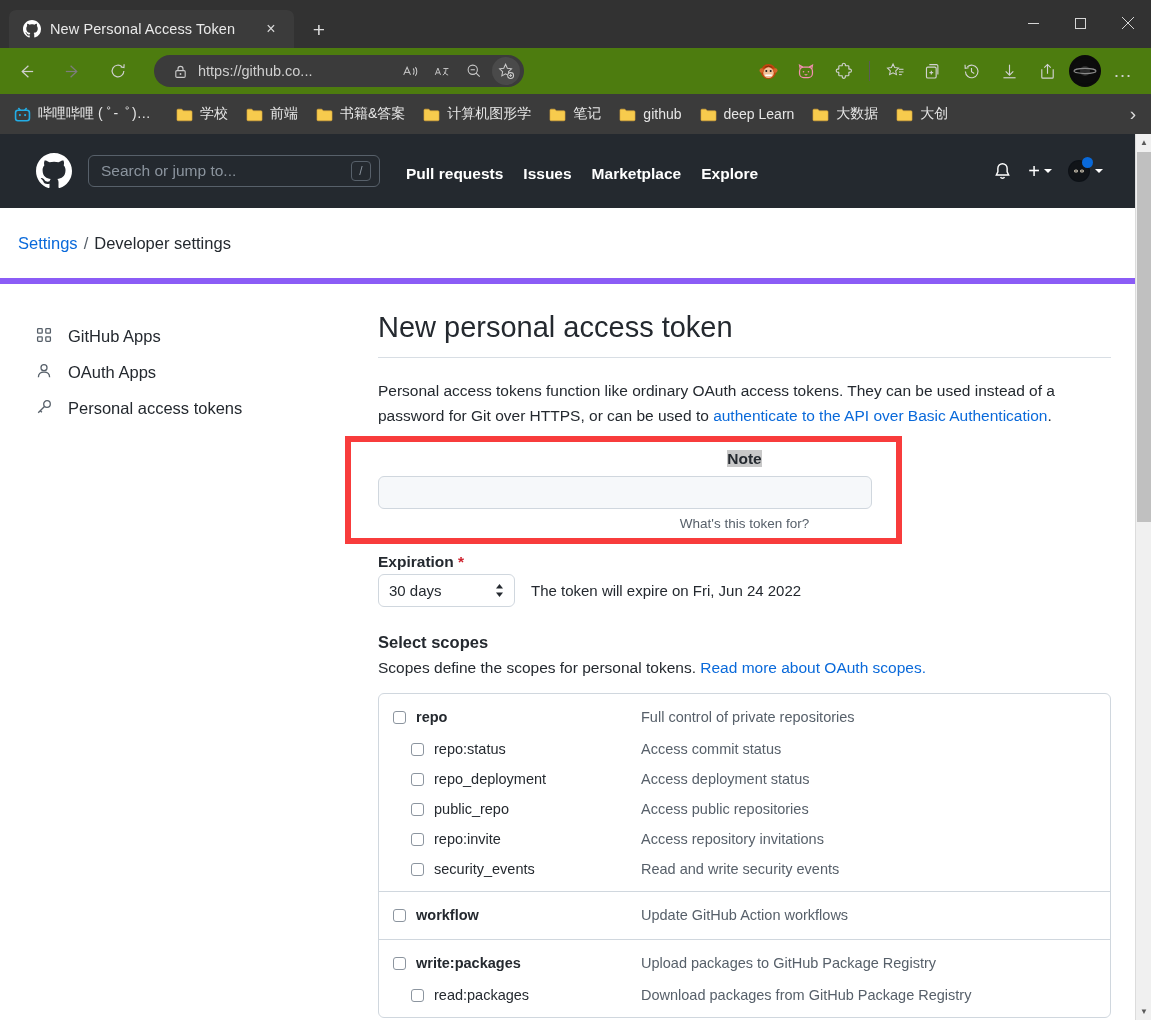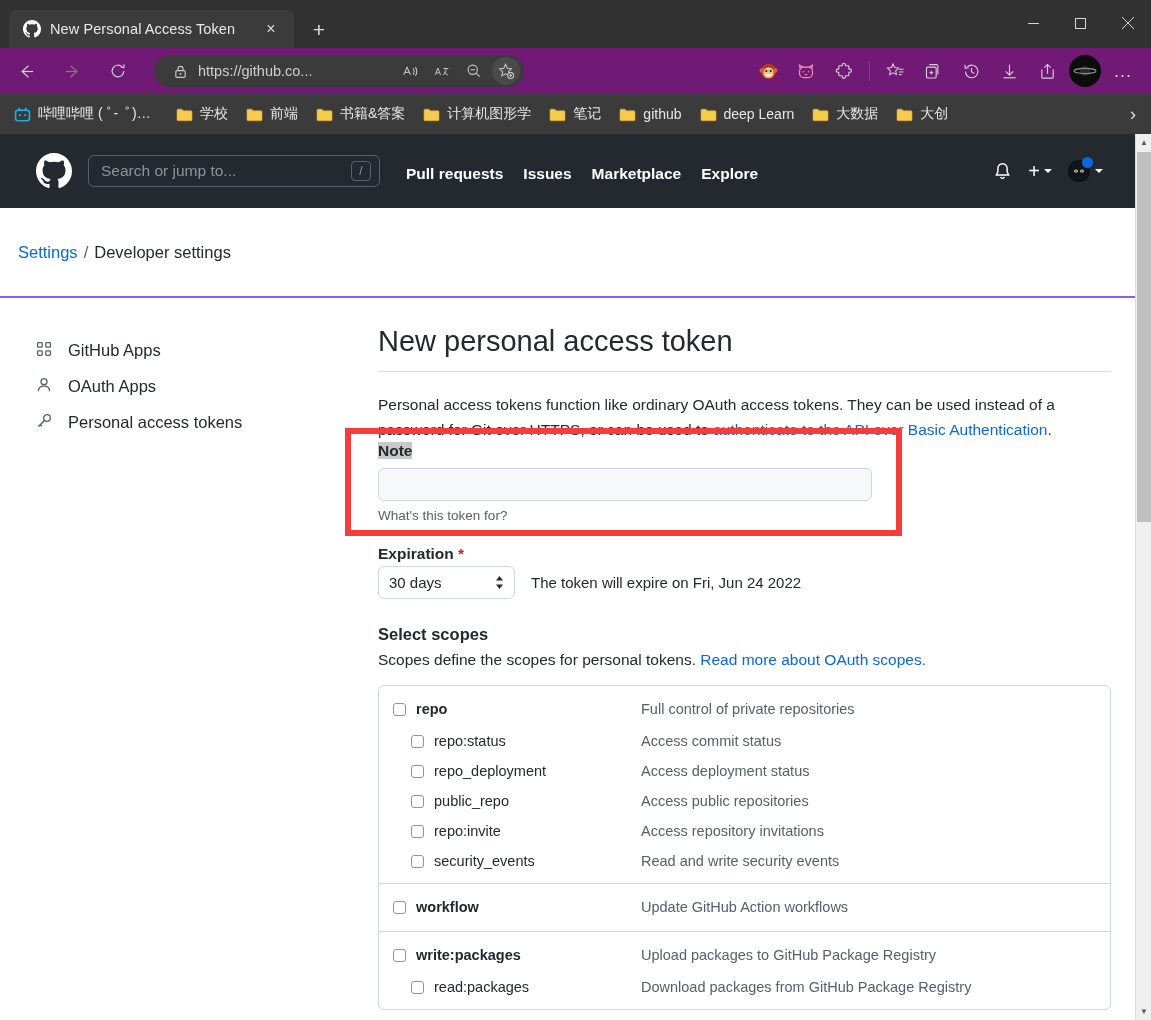--- a/index.html
+++ b/index.html
@@ -43,21 +43,21 @@
     position: absolute; right: 0; top: 0; display: flex; height: 46px;
   }
   .wc {
     width: 47px; height: 46px; display: flex; align-items: center; justify-content: center;
     color: #d6d6d6;
   }
   .wc svg { display:block; }
 
   
   .toolbar {
-    height: 46px; background: #701a75; display: flex; align-items: center;
+    height: 46px; background: #4d7c0f; display: flex; align-items: center;
     padding: 0 8px; gap: 10px;
   }
   .navbtn {
     width: 36px; height: 34px; border-radius: 5px;
     display: flex; align-items: center; justify-content: center; color: #cfcfcf;
   }
   .navbtn.disabled { color: #7d7d7d; }
   .omnibox {
     flex: 0 0 370px; height: 32px; margin-left: 8px;
     background: #3b3b3b; border-radius: 16px;
@@ -136,21 +136,21 @@
     width: 22px; height: 22px; border-radius: 11px; background: #0d1117;
     position: relative; display:flex; align-items:center; justify-content:center;
   }
   .gh-avatar .dot {
     position: absolute; right: -3px; top: -3px; width: 11px; height: 11px;
     border-radius: 6px; background: #0969da;
   }
   .gh-avatar-wrap { display: flex; align-items: center; gap: 5px; }
 
   .breadcrumb-bar {
-    height: 90px; background: #fff; border-bottom: 2px solid #8b5cf6;
+    height: 76px; background: #fff; border-bottom: 6px solid #8b5cf6;
     display: flex; align-items: center; padding-left: 18px;
     font-size: 16.5px; color: #24292f;
   }
   .breadcrumb-bar a { color: #0969da; text-decoration: none; }
   .breadcrumb-sep { color: #57606a; margin: 0 6px; }
 
   .content { display: flex; padding-top: 26px; }
   .side { width: 378px; padding-left: 36px; padding-top: 8px; }
   .side-item {
     display: flex; align-items: center; gap: 14px; height: 36px;
@@ -159,21 +159,21 @@
   .side-ic { width: 18px; height: 18px; flex: 0 0 18px; color: #57606a; }
 
   .main { flex: 1 1 auto; padding-right: 24px; }
   .main h1 {
     font-size: 29px; font-weight: 400; color: #24292f; line-height: 1.2;
     padding-bottom: 12px; border-bottom: 1px solid #d8dee4; margin-bottom: 20px;
   }
   .intro { font-size: 15.5px; color: #24292f; line-height: 1.62; max-width: 680px; }
   .intro a { color: #0969da; text-decoration: none; }
 
-  .note-block { position: relative; }
+  .note-block { margin-top: 22px; position: relative; text-align: center; }
   .red-box {
     position: absolute; left: -33px; top: -14px; width: 557px; height: 108px;
     border: 6px solid #f83c3c; pointer-events: none;
   }
   .field-label { font-size: 15.5px; font-weight: 600; color: #24292f; }
   .field-label .hl { background: #c8c8c8; }
   .note-input {
     margin-top: 8px; width: 494px; height: 33px;
     background: #f6f8fa; border: 1px solid #d0d7de; border-radius: 6px;
   }

